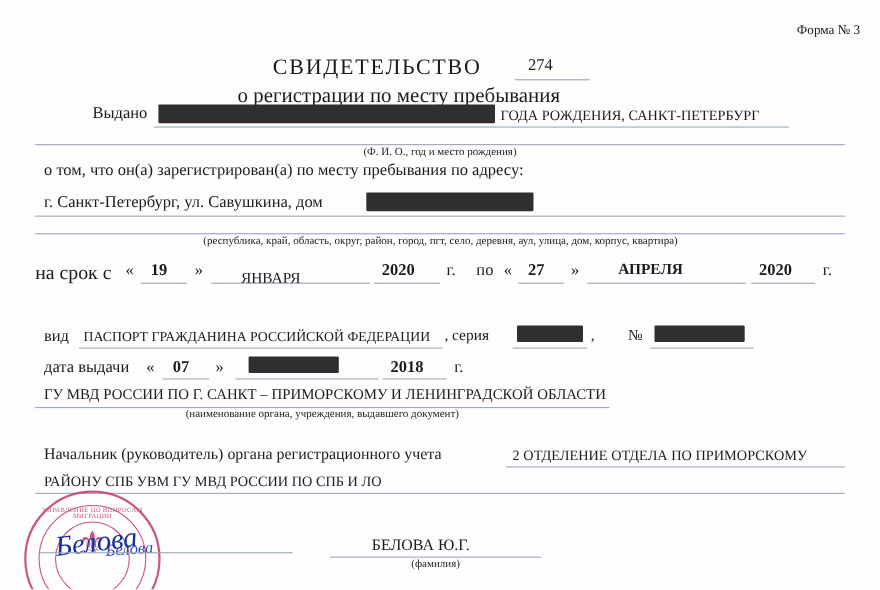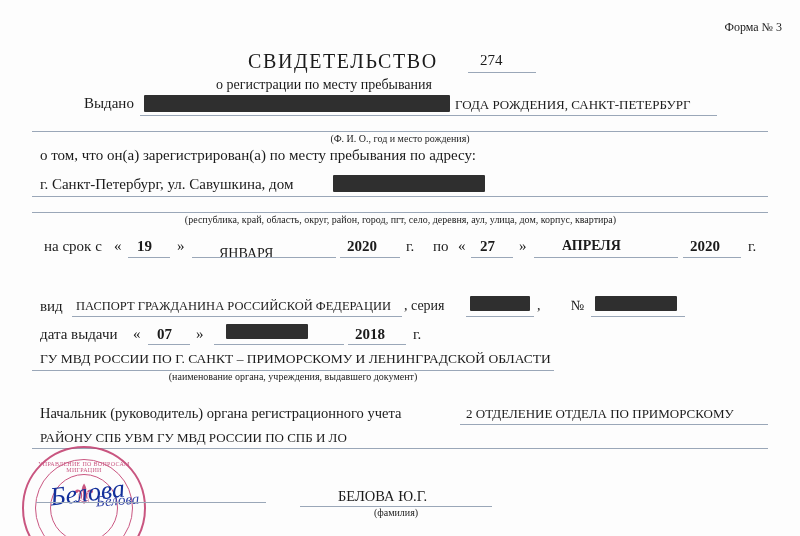--- a/index.html
+++ b/index.html
@@ -112,40 +112,40 @@
 <body>
 
 <div id="page">
 
   <div class="abs t" style="right:18px; top:20px; font-size:12px;">Форма № 3</div>
 
   <div class="abs t serif-cap" style="left:248px; top:50px; font-size:20px;">СВИДЕТЕЛЬСТВО</div>
   <div class="abs t" style="left:480px; top:52px; font-size:15px;">274</div>
   <div class="abs rule" style="left:468px; top:72px; width:68px;"></div>
 
-  <div class="abs t" style="left:216px; top:77px; font-size:14px;">о регистрации по месту пребывания</div>
+  <div class="abs t" style="left:216px; top:77px; font-size:19px;">о регистрации по месту пребывания</div>
 
   <div class="abs t" style="left:84px; top:95px; font-size:15px;">Выдано</div>
   <div class="abs redact" id="fio-bar" style="left: 144px; top: 95px; width: 306px; height: 17px;"></div>
   <div class="abs t" style="left:455px; top:97px; font-size:13px;">ГОДА РОЖДЕНИЯ, САНКТ-ПЕТЕРБУРГ</div>
   <div class="abs rule" style="left:140px; top:115px; width:577px;"></div>
 
   <div class="abs rule" style="left:32px; top:131px; width:736px;"></div>
   <div class="abs caption" style="left:0; right:0; top:133px;">(Ф. И. О., год и место рождения)</div>
 
   <div class="abs t" style="left:40px; top:176px; font-size:15px;">г. Санкт-Петербург, ул. Савушкина, дом</div>
 
   <div class="abs t" style="left:40px; top:147px; font-size:15px;">о том, что он(а) зарегистрирован(а) по месту пребывания по адресу:</div>
   <div class="abs redact" id="house-bar" style="left: 333px; top: 175px; width: 152px; height: 17px;"></div>
   <div class="abs rule" style="left:32px; top:196px; width:736px;"></div>
 
   <div class="abs rule" style="left:32px; top:212px; width:736px;"></div>
   <div class="abs caption tiny" style="left:1px; right:0; top:214px;">(республика, край, область, округ, район, город, пгт, село, деревня, аул, улица, дом, корпус, квартира)</div>
 
-  <div class="abs t" style="left:44px; top:238px; font-size:15px;">на срок с</div>
+  <div class="abs t" style="left:32px; top:238px; font-size:18px;">на срок с</div>
   <div class="abs t" style="left:114px; top:238px; font-size:15px;">«</div>
   <div class="abs t" style="left:137px; top:238px; font-size:15px; font-weight:bold;">19</div>
   <div class="abs rule" style="left:128px; top:257px; width:42px;"></div>
   <div class="abs t" style="left:177px; top:238px; font-size:15px;">»</div>
   <div class="abs t" style="left:219px; top:246px; font-size:14px; font-weight:normal;">ЯНВАРЯ</div>
   <div class="abs rule" style="left:192px; top:257px; width:144px;"></div>
   <div class="abs t" style="left:347px; top:238px; font-size:15px; font-weight:bold;">2020</div>
   <div class="abs rule" style="left:340px; top:257px; width:60px;"></div>
   <div class="abs t" style="left:406px; top:238px; font-size:15px;">г.</div>
 

